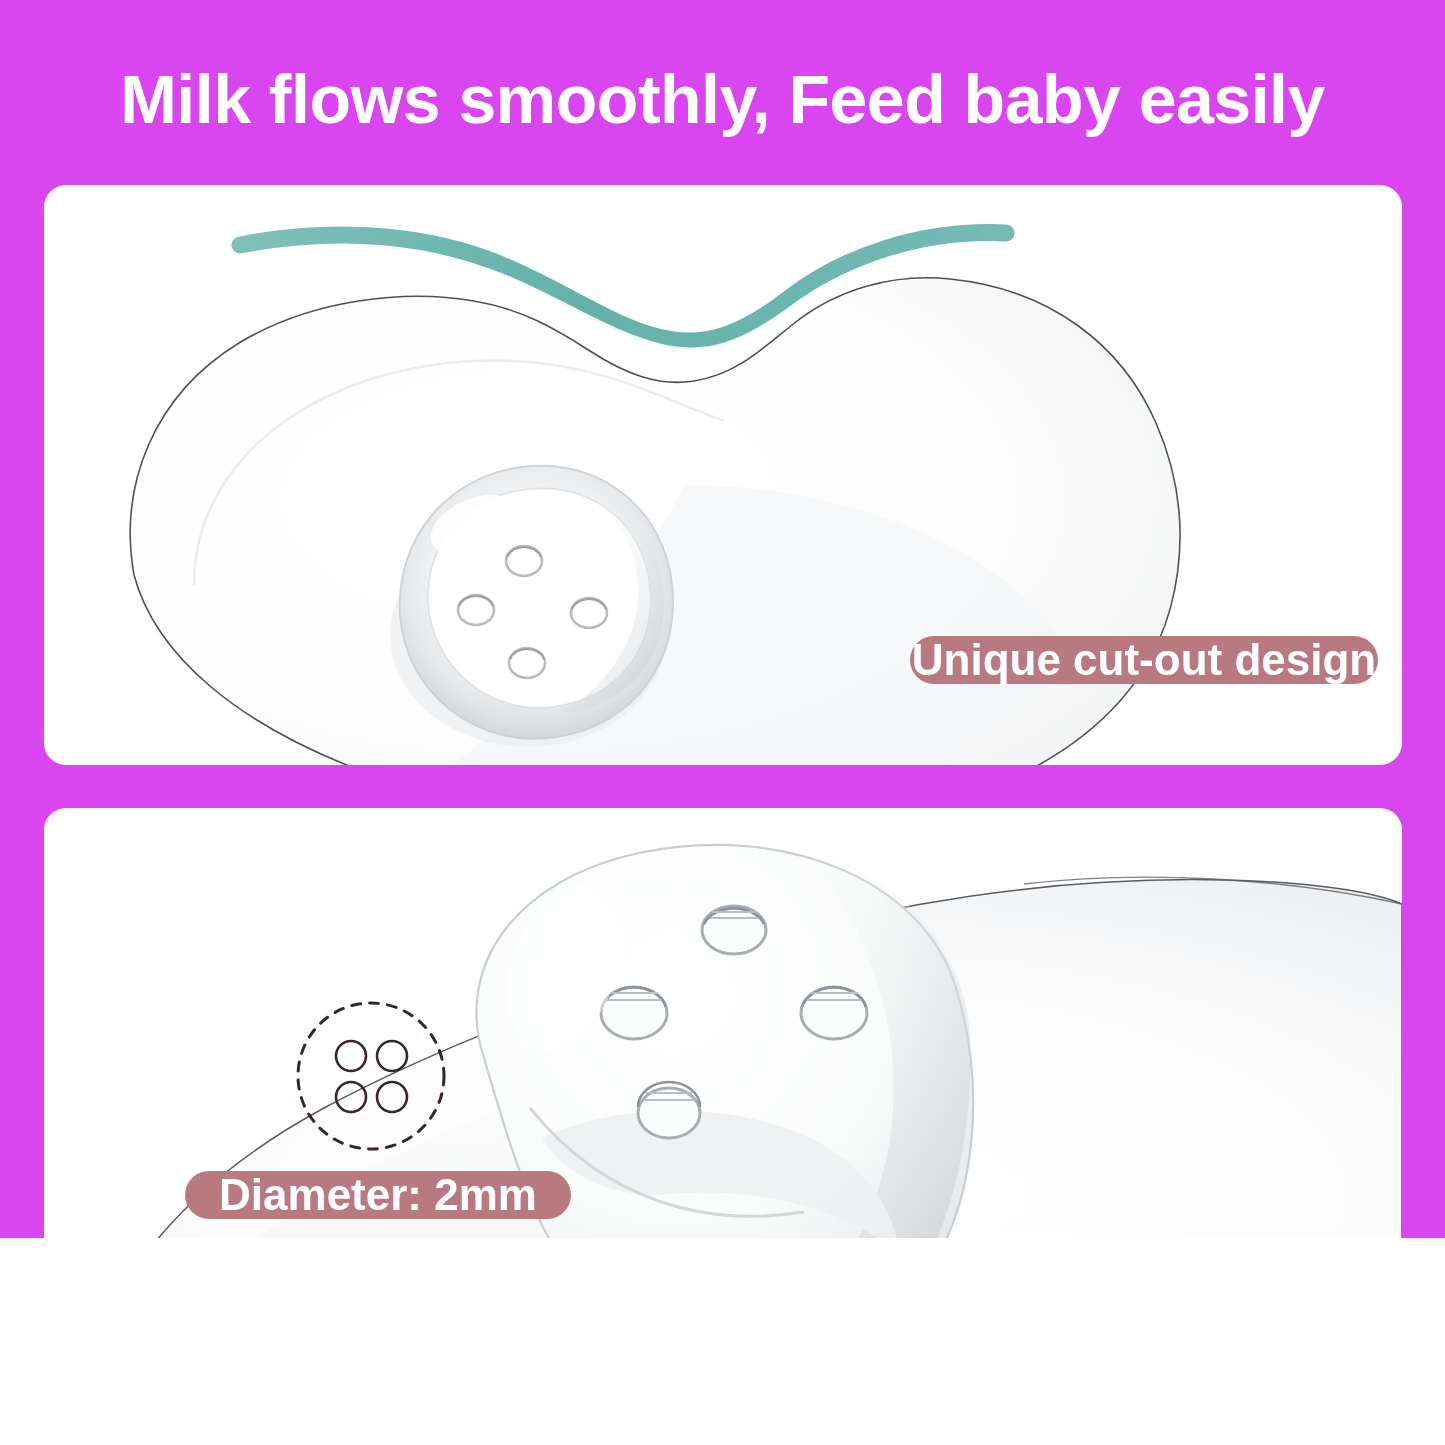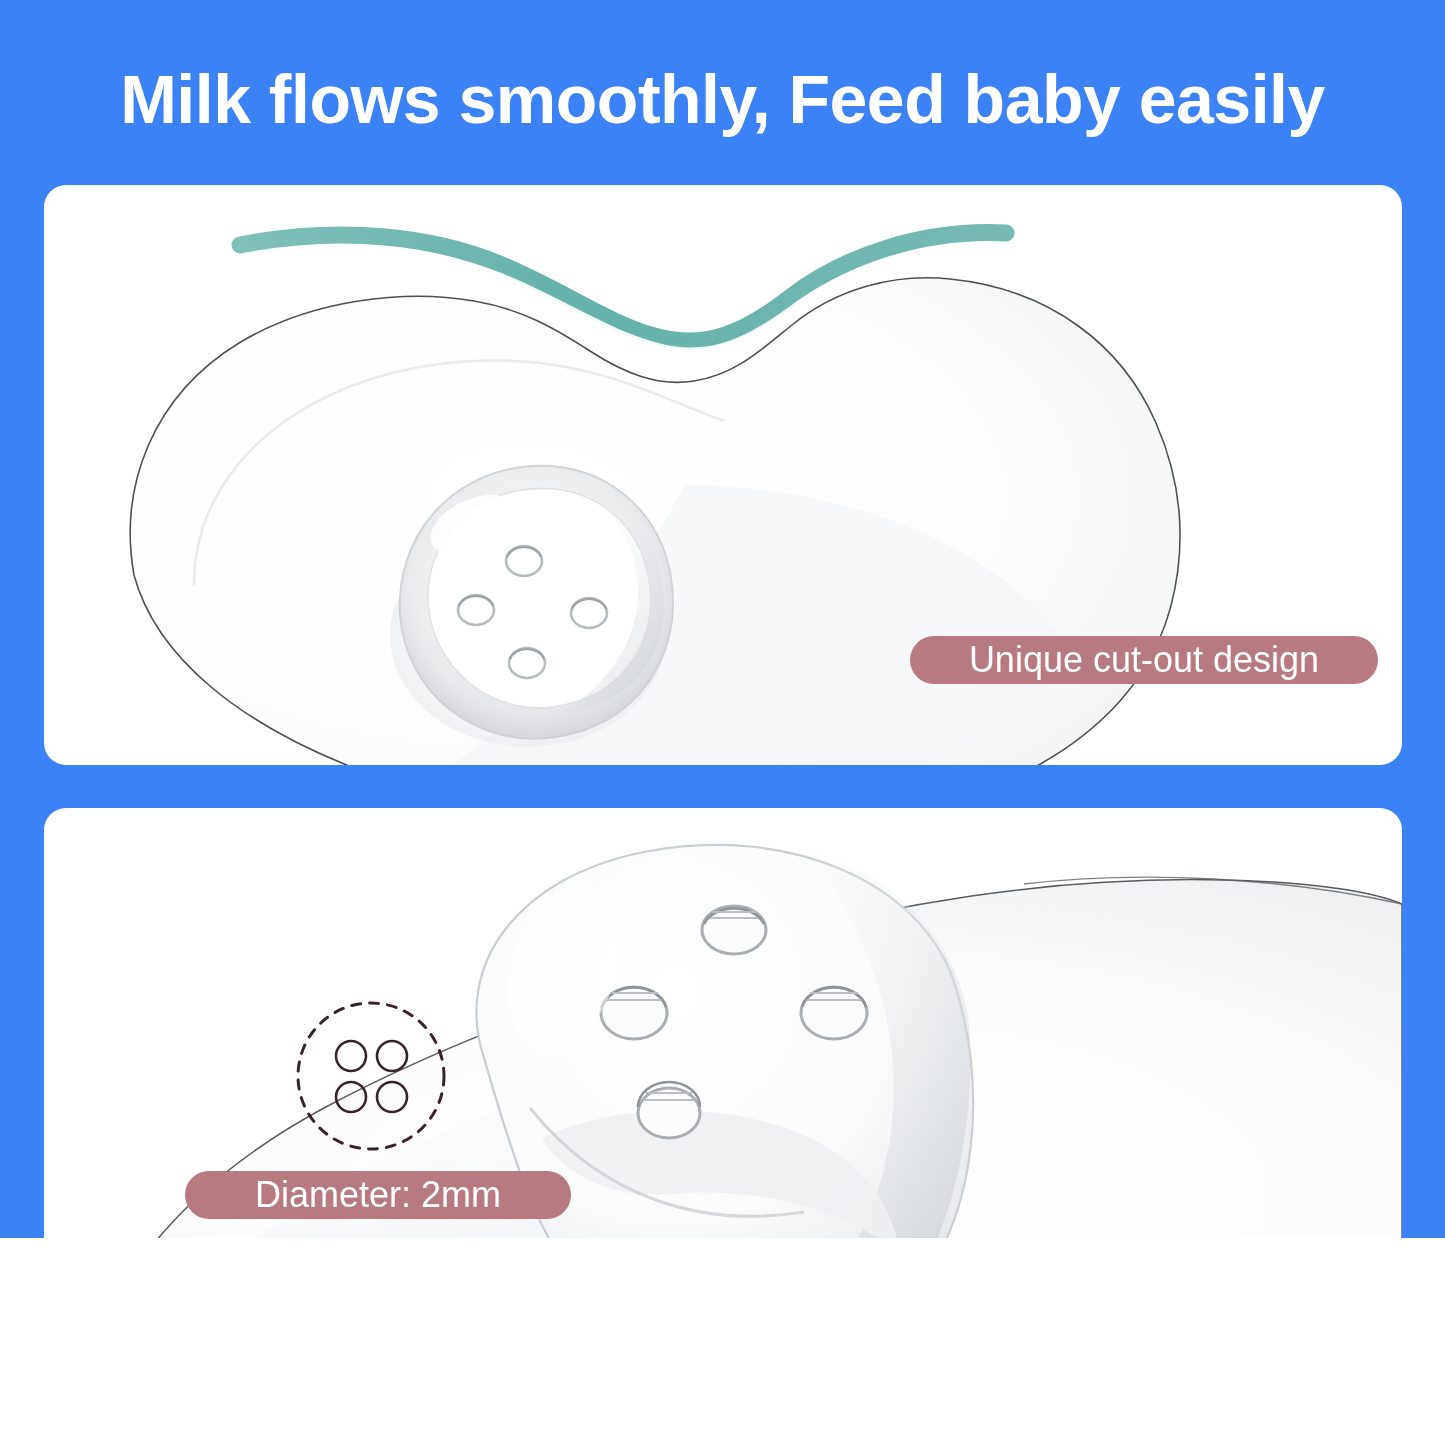--- a/index.html
+++ b/index.html
@@ -10,21 +10,21 @@
     width: 1445px;
     height: 1445px;
     font-family: "Liberation Sans", sans-serif;
     overflow: hidden;
   }
 
   #page {
     position: relative;
     width: 1445px;
     height: 1238px;
-    background: #3b82f6;
+    background: #d946ef;
     overflow: hidden;
   }
 
   
   #headline {
     position: absolute;
     left: 0;
     top: 58px;
     width: 1445px;
     text-align: center;
@@ -57,23 +57,23 @@
 
   
   .pill {
     position: absolute;
     background: #b87a80;
     color: #ffffff;
     border-radius: 999px;
     display: flex;
     align-items: center;
     justify-content: center;
-    font-size: 36px;
+    font-size: 44px;
     line-height: 1;
-    font-weight: 400;
+    font-weight: 700;
     letter-spacing: 0px;
     white-space: nowrap;
     font-family: "Liberation Sans", sans-serif;
   }
   #pill-cutout {
     left: 866px;
     top: 451px;
     width: 468px;
     height: 48px;
   }

